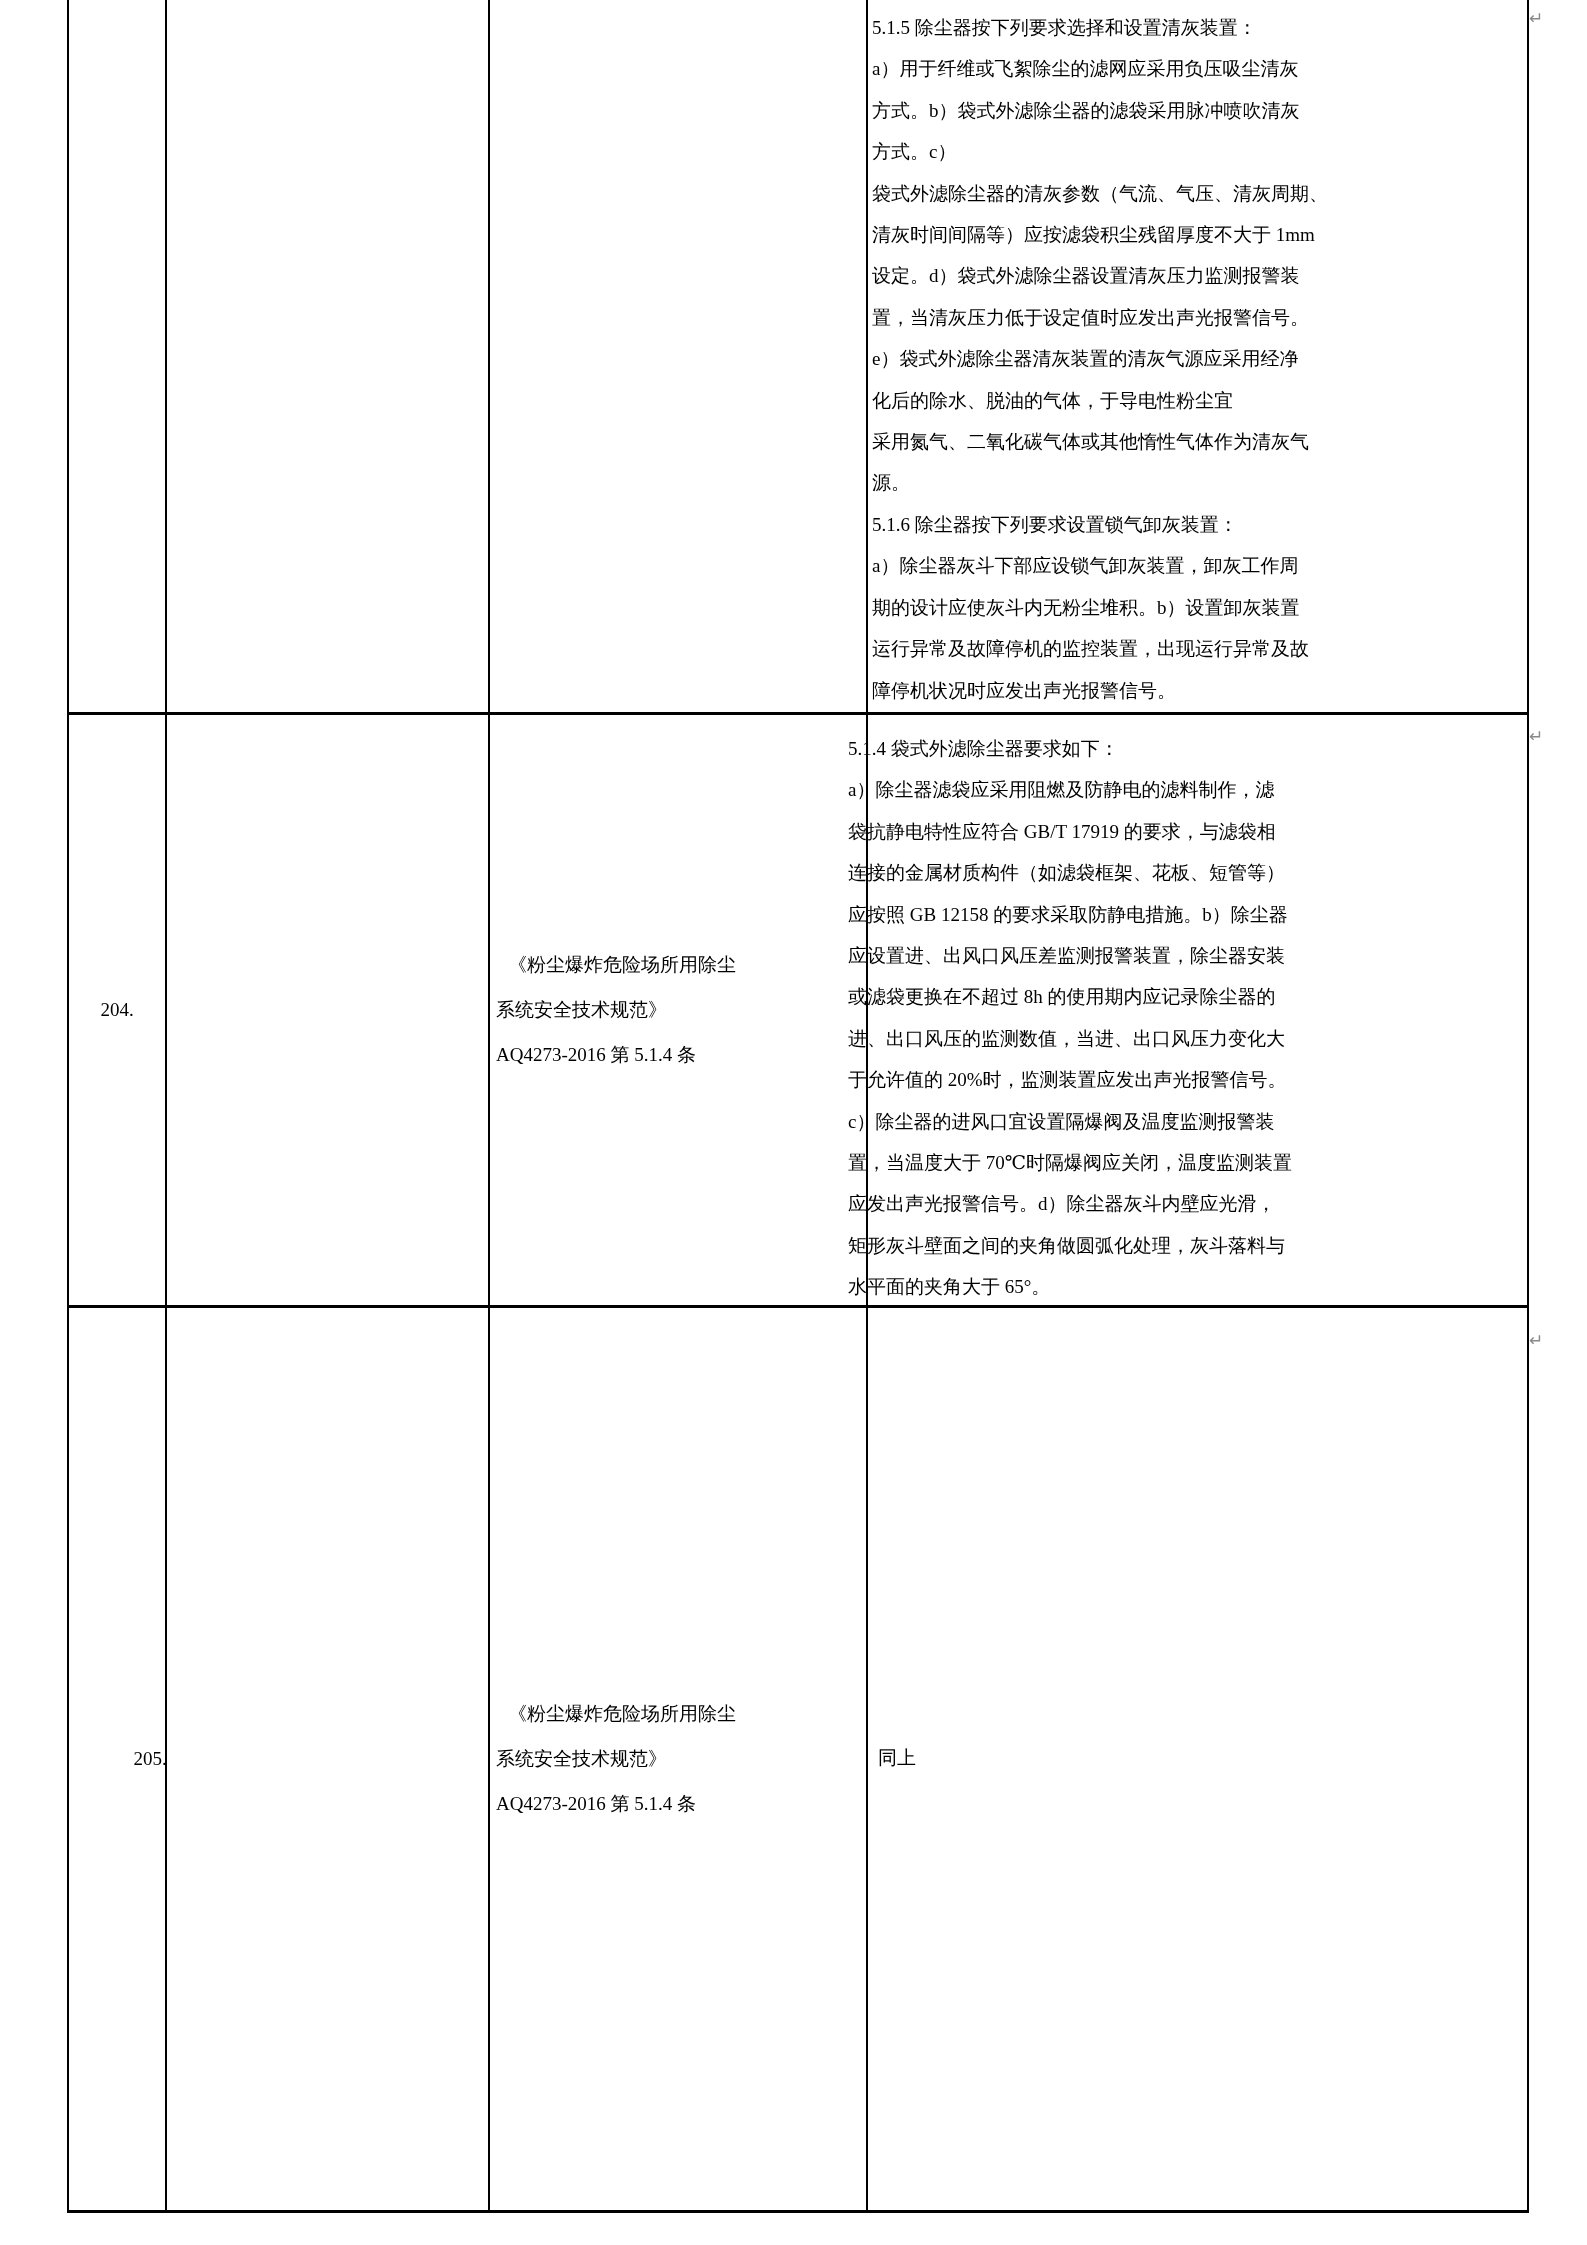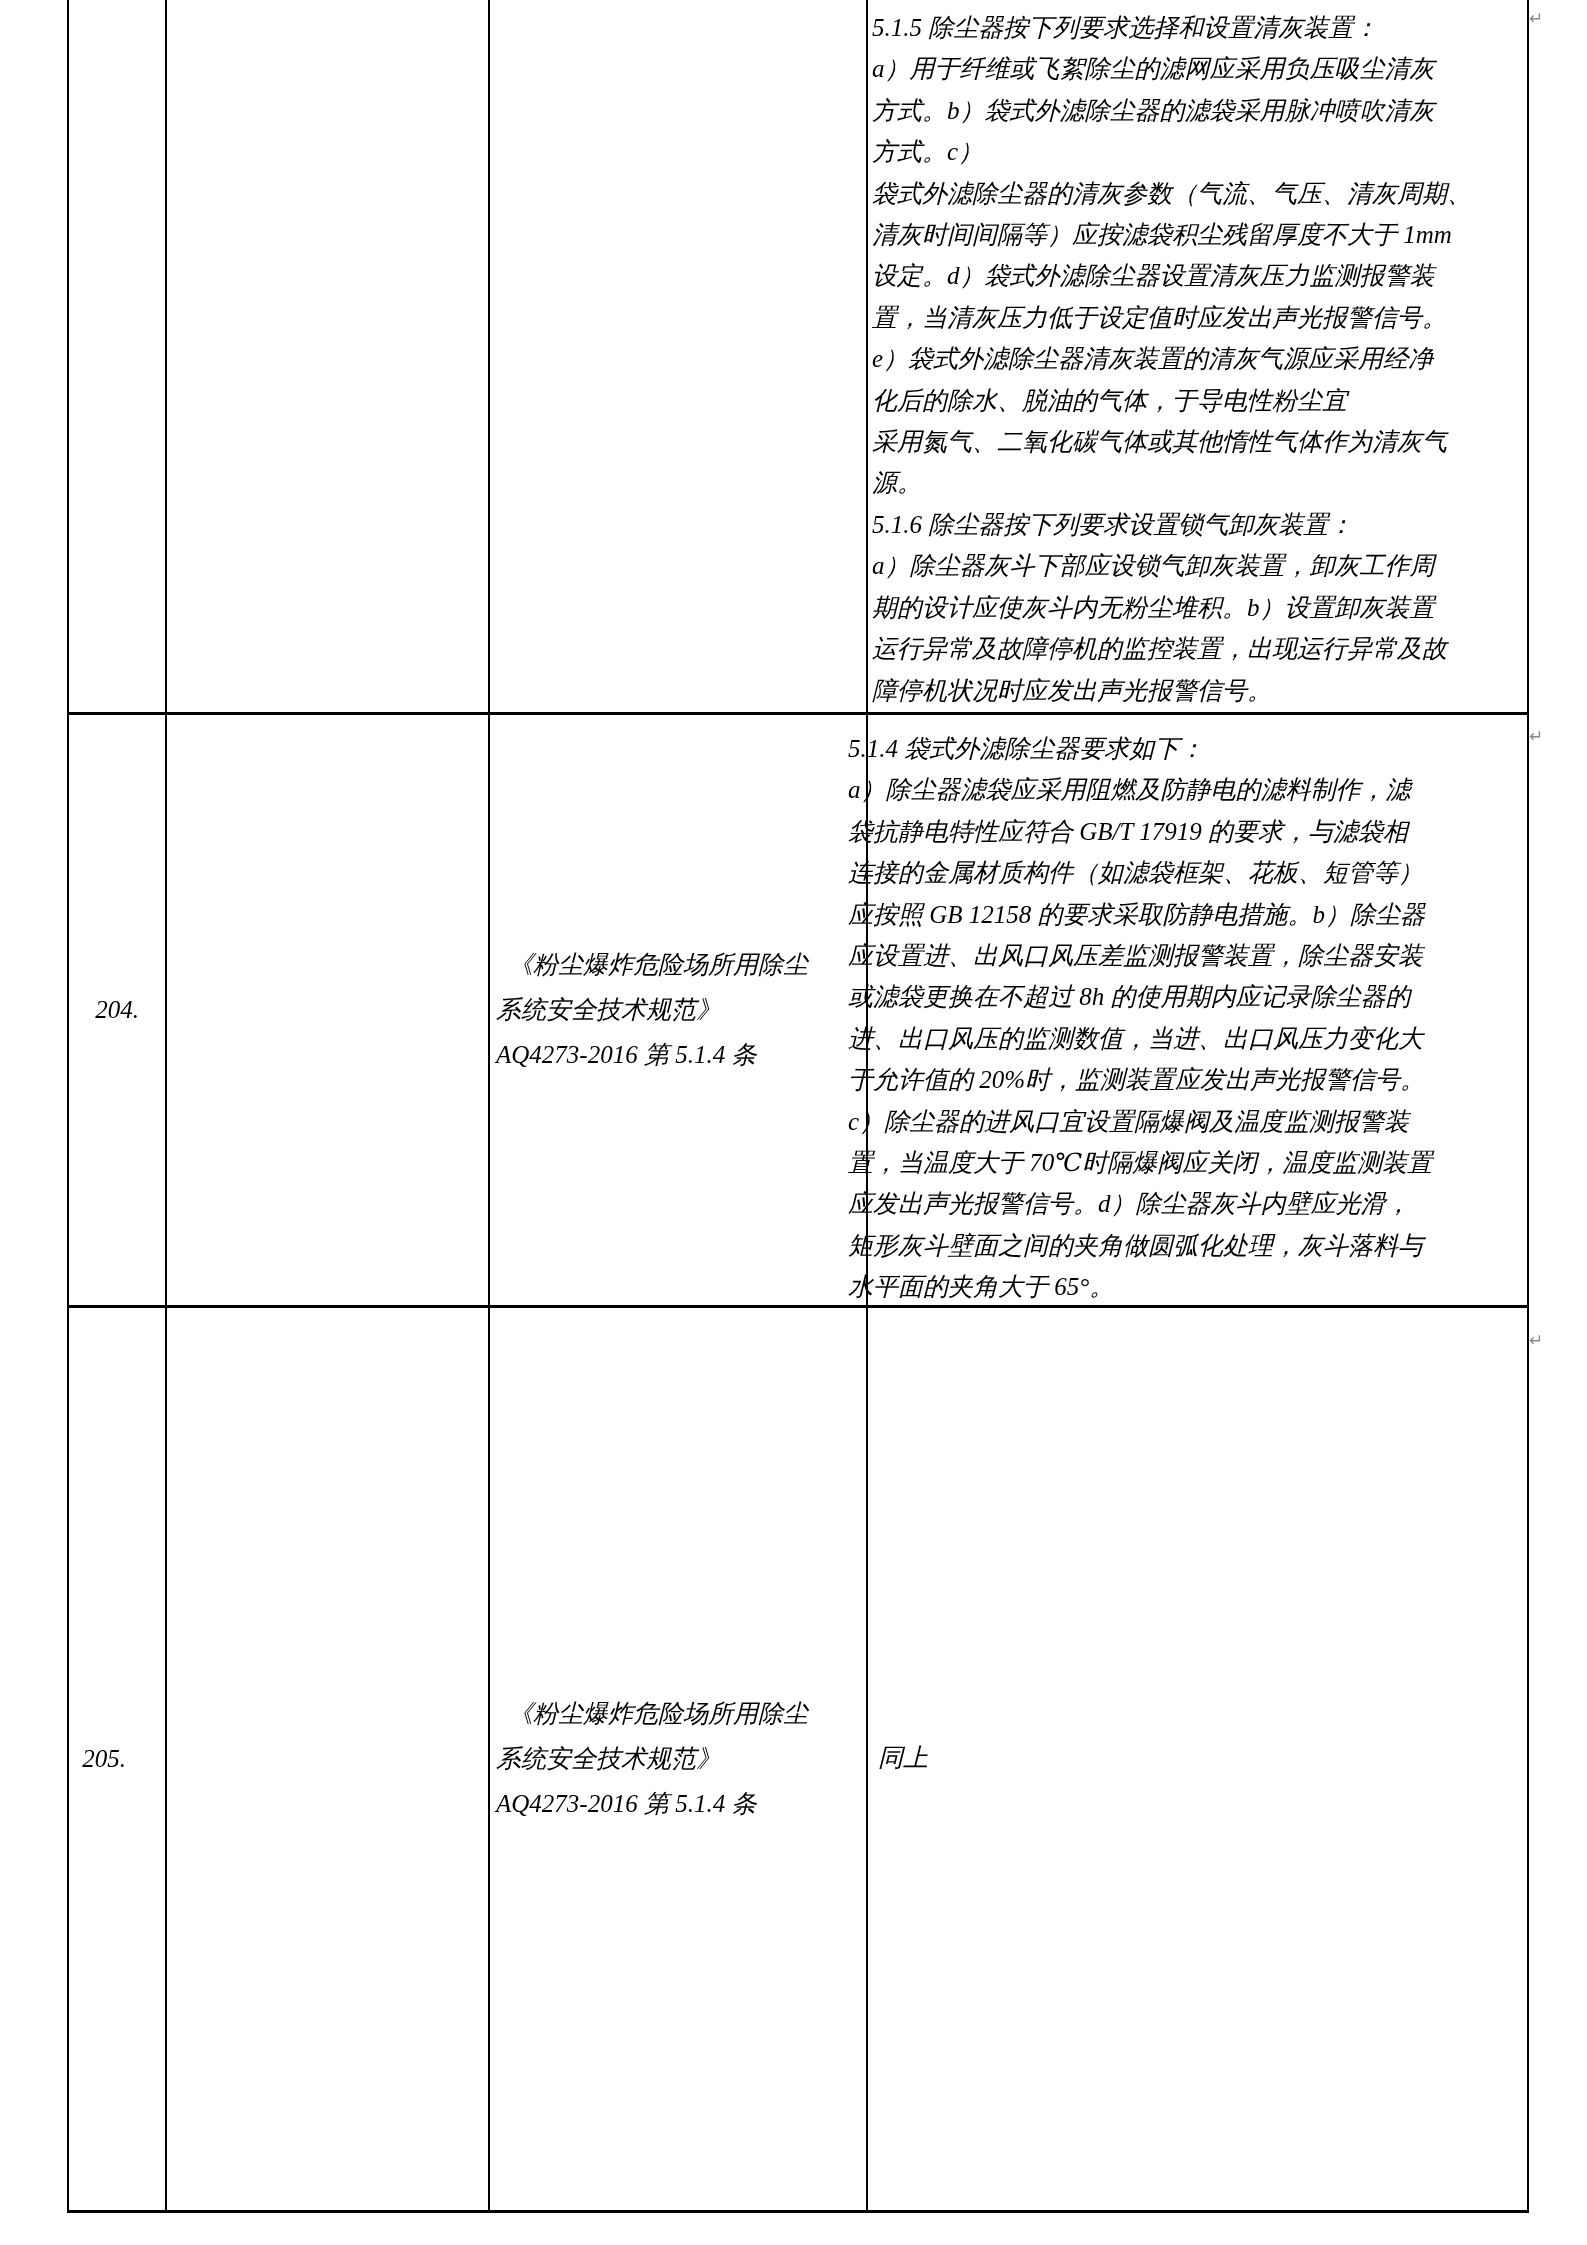--- a/index.html
+++ b/index.html
@@ -13,36 +13,35 @@
   }
   .vline,.hline{position:absolute;background:#000000;}
   .vline{width:2px;top:0;height:2213px;}
   .v1{left:67px;} .v2{left:165px;} .v3{left:488px;} .v4{left:866px;} .v5{left:1527px;}
   .hline{left:67px;width:1462px;height:3px;}
   .h1{top:712px;} .h2{top:1305px;} .h3{top:2210px;}
 
   .cell{position:absolute;}
   .vcenter{display:flex;flex-direction:column;justify-content:center;}
   .txt{
-    font-size:25px;
+    font-size:19px;
     white-space:pre-line;
     text-align:left;
-    font-style:italic;
   }
   .detail .txt{line-height:41.4px;}
   .desc .txt, .ref .txt{line-height:45px;}
   .ref .txt{text-indent:12px;}
   .num .txt{line-height:45px;text-align:center;}
 
   .cell-top-detail{left:872px;top:7px;width:650px;}
   .cell-204-num{left:67px;top:715px;width:100px;height:588px;justify-content:center;}
   .cell-204-desc{left:183px;top:715px;width:302px;height:588px;}
   .cell-204-ref{left:496px;top:715px;width:368px;height:588px;}
   .cell-204-detail{left:848px;top:728px;width:650px;}
-  .cell-205-num{left:59px;top:1308px;width:90px;height:900px;}
+  .cell-205-num{left:67px;top:1308px;width:90px;height:900px;padding-left:38px;}
   .cell-205-desc{left:183px;top:1308px;width:302px;height:900px;}
   .cell-205-ref{left:496px;top:1308px;width:368px;height:900px;}
   .cell-205-detail{left:878px;top:1308px;width:640px;height:900px;}
 
   .pilcrow{
     position:absolute;
     left:1529px;
     width:24px;
     font-size:17px;
     color:#8a8a8a;

